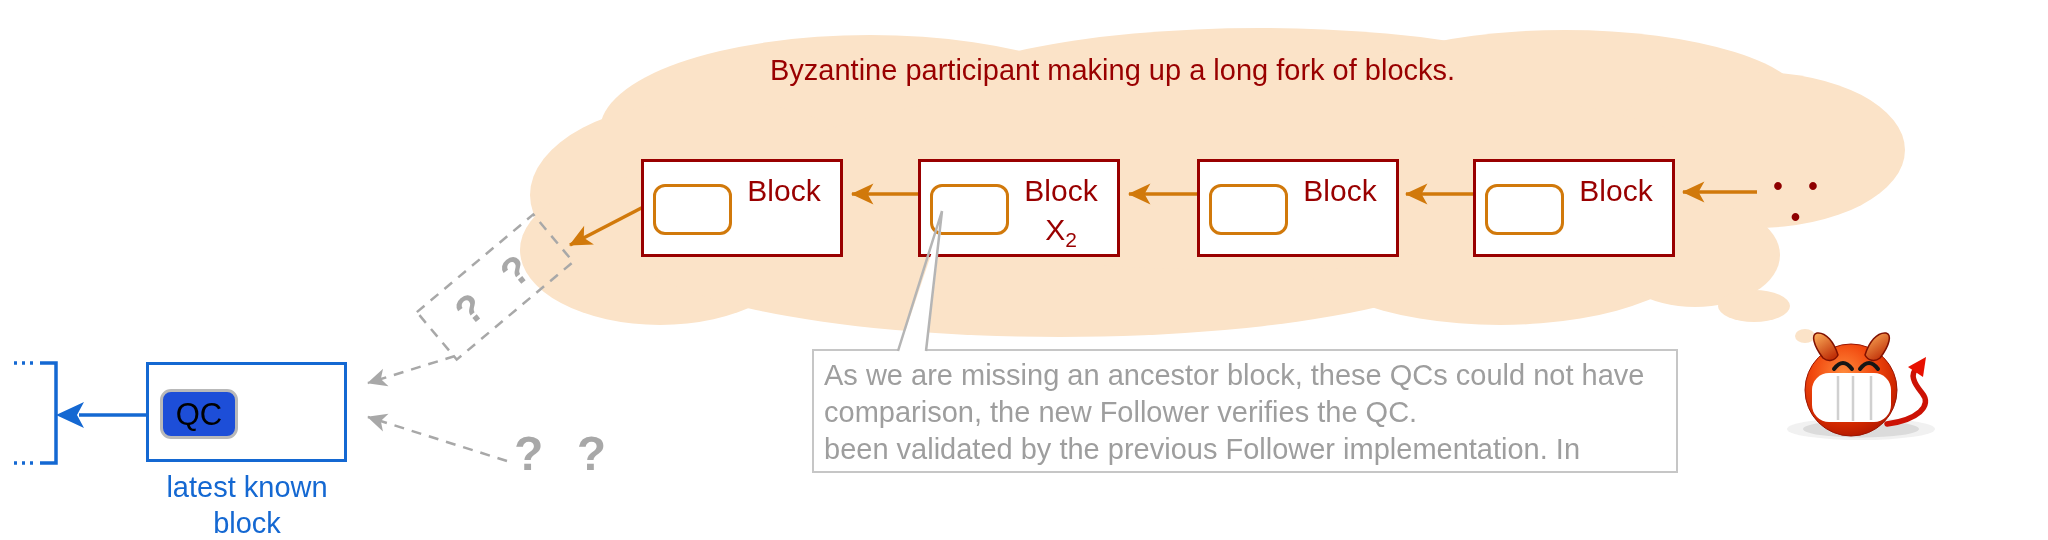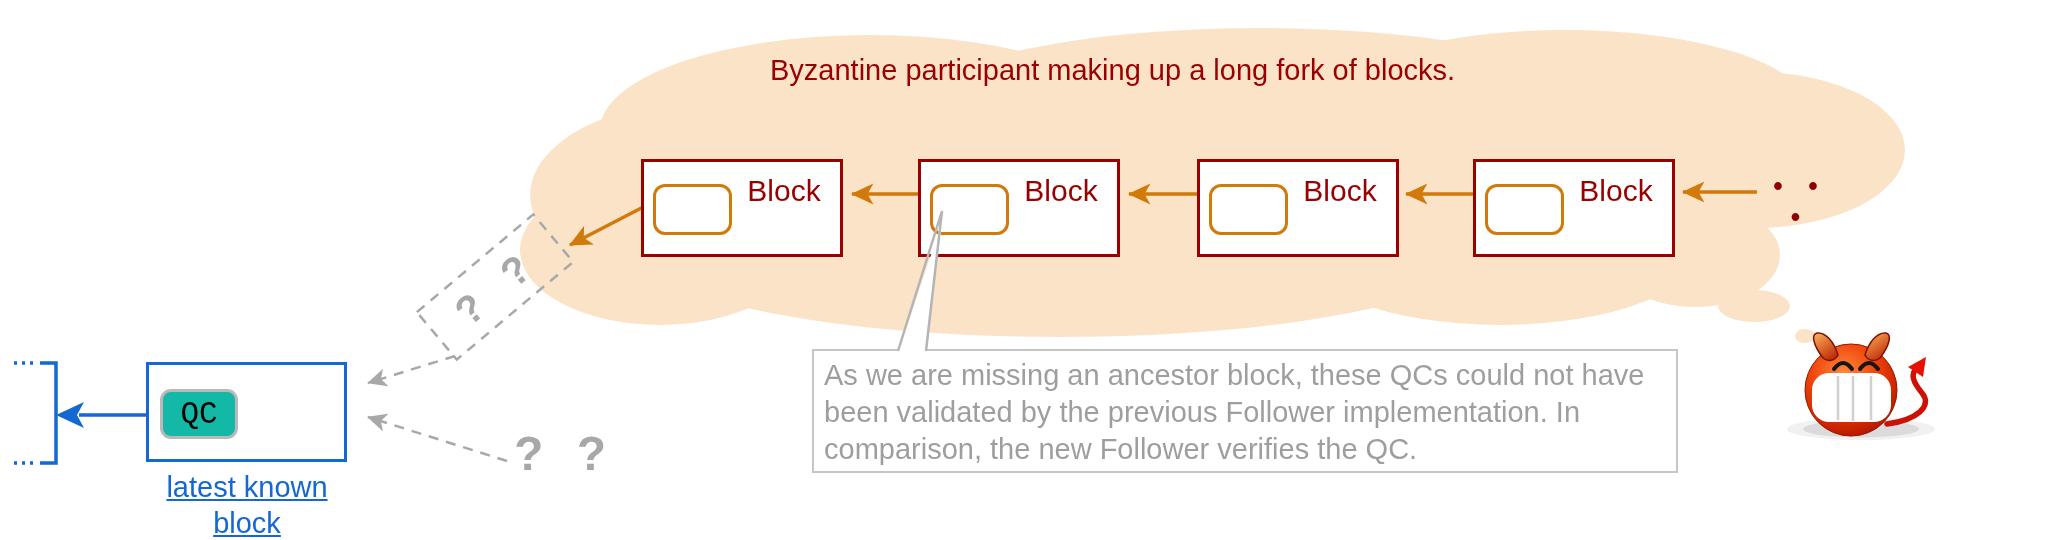--- a/index.html
+++ b/index.html
@@ -23,24 +23,24 @@
   .fb-label sub{font-size:21px;}
 
   
   .fork-ellipsis{position:absolute;left:1756px;top:171px;width:88px;text-align:center;
                  font-size:27px;font-weight:bold;letter-spacing:9px;color:#8E0000;z-index:2;}
 
   
   .known-block{position:absolute;left:146px;top:362px;width:201px;height:100px;background:#fff;
                border:3px solid #1468D2;box-sizing:border-box;z-index:2;}
   .qc-chip{position:absolute;left:11px;top:24px;width:78px;height:50px;border:3px solid #B9B9B9;
-           border-radius:11px;background:#14b8a6;box-sizing:border-box;color:#000;
-           font-size:31px;text-align:center;line-height:45px;font-family:Liberation Mono, monospace;}
+           border-radius:11px;background:#1d4ed8;box-sizing:border-box;color:#000;
+           font-size:31px;text-align:center;line-height:45px;}
   .known-caption{position:absolute;left:134px;top:469px;width:226px;text-align:center;
-                 color:#1468D2;font-size:29px;line-height:36px;z-index:2;text-decoration:underline;}
+                 color:#1468D2;font-size:29px;line-height:36px;z-index:2;}
 
   
   .q-boxed{position:absolute;left:427px;top:259px;width:140px;height:54px;text-align:center;
            line-height:54px;font-size:40px;font-weight:bold;color:#A8A8A8;letter-spacing:12px;
            transform:rotate(-40deg);z-index:1;}
   .q-float{position:absolute;left:506px;top:426px;width:118px;text-align:center;
            font-size:48px;font-weight:bold;color:#A8A8A8;letter-spacing:10px;z-index:1;}
 
   
   .annotation{position:absolute;left:812px;top:349px;width:866px;height:124px;background:#fff;
@@ -128,20 +128,21 @@
   <div class="fork-block fb1">
     <div class="qc-slot"></div>
     <div class="fb-label">
       <div>Block</div>
     </div>
   </div>
   <div class="fork-block fb2">
     <div class="qc-slot"></div>
     <div class="fb-label">
       <div>Block</div>
+      <div><span>X</span><sub>2</sub></div>
     </div>
   </div>
   <div class="fork-block fb3">
     <div class="qc-slot"></div>
     <div class="fb-label">
       <div>Block</div>
     </div>
   </div>
   <div class="fork-block fb4">
     <div class="qc-slot"></div>
@@ -155,22 +156,22 @@
   <div class="known-block">
     <div class="qc-chip">QC</div>
   </div>
   <div class="known-caption">latest known block</div>
 
   <div class="q-boxed">? ?</div>
   <div class="q-float">? ?</div>
 
   <div class="annotation">
     <div class="ln">As we are missing an ancestor block, these QCs could not have</div>
+    <div class="ln">comparison, the new Follower verifies the QC.</div>
     <div class="ln">been validated by the previous Follower implementation. In</div>
-    <div class="ln">comparison, the new Follower verifies the QC.</div>
   </div>
 
   <svg class="overlay" width="2048" height="540" viewBox="0 0 2048 540">
     <polygon points="942,222 898,353 926,353" fill="#ffffff"></polygon>
     <path d="M898,351 L942,211 M942,211 L926,351" stroke="#B5B5B5" stroke-width="2.5" fill="none"></path>
   </svg>
 
 </div>
 
 </body></html>

